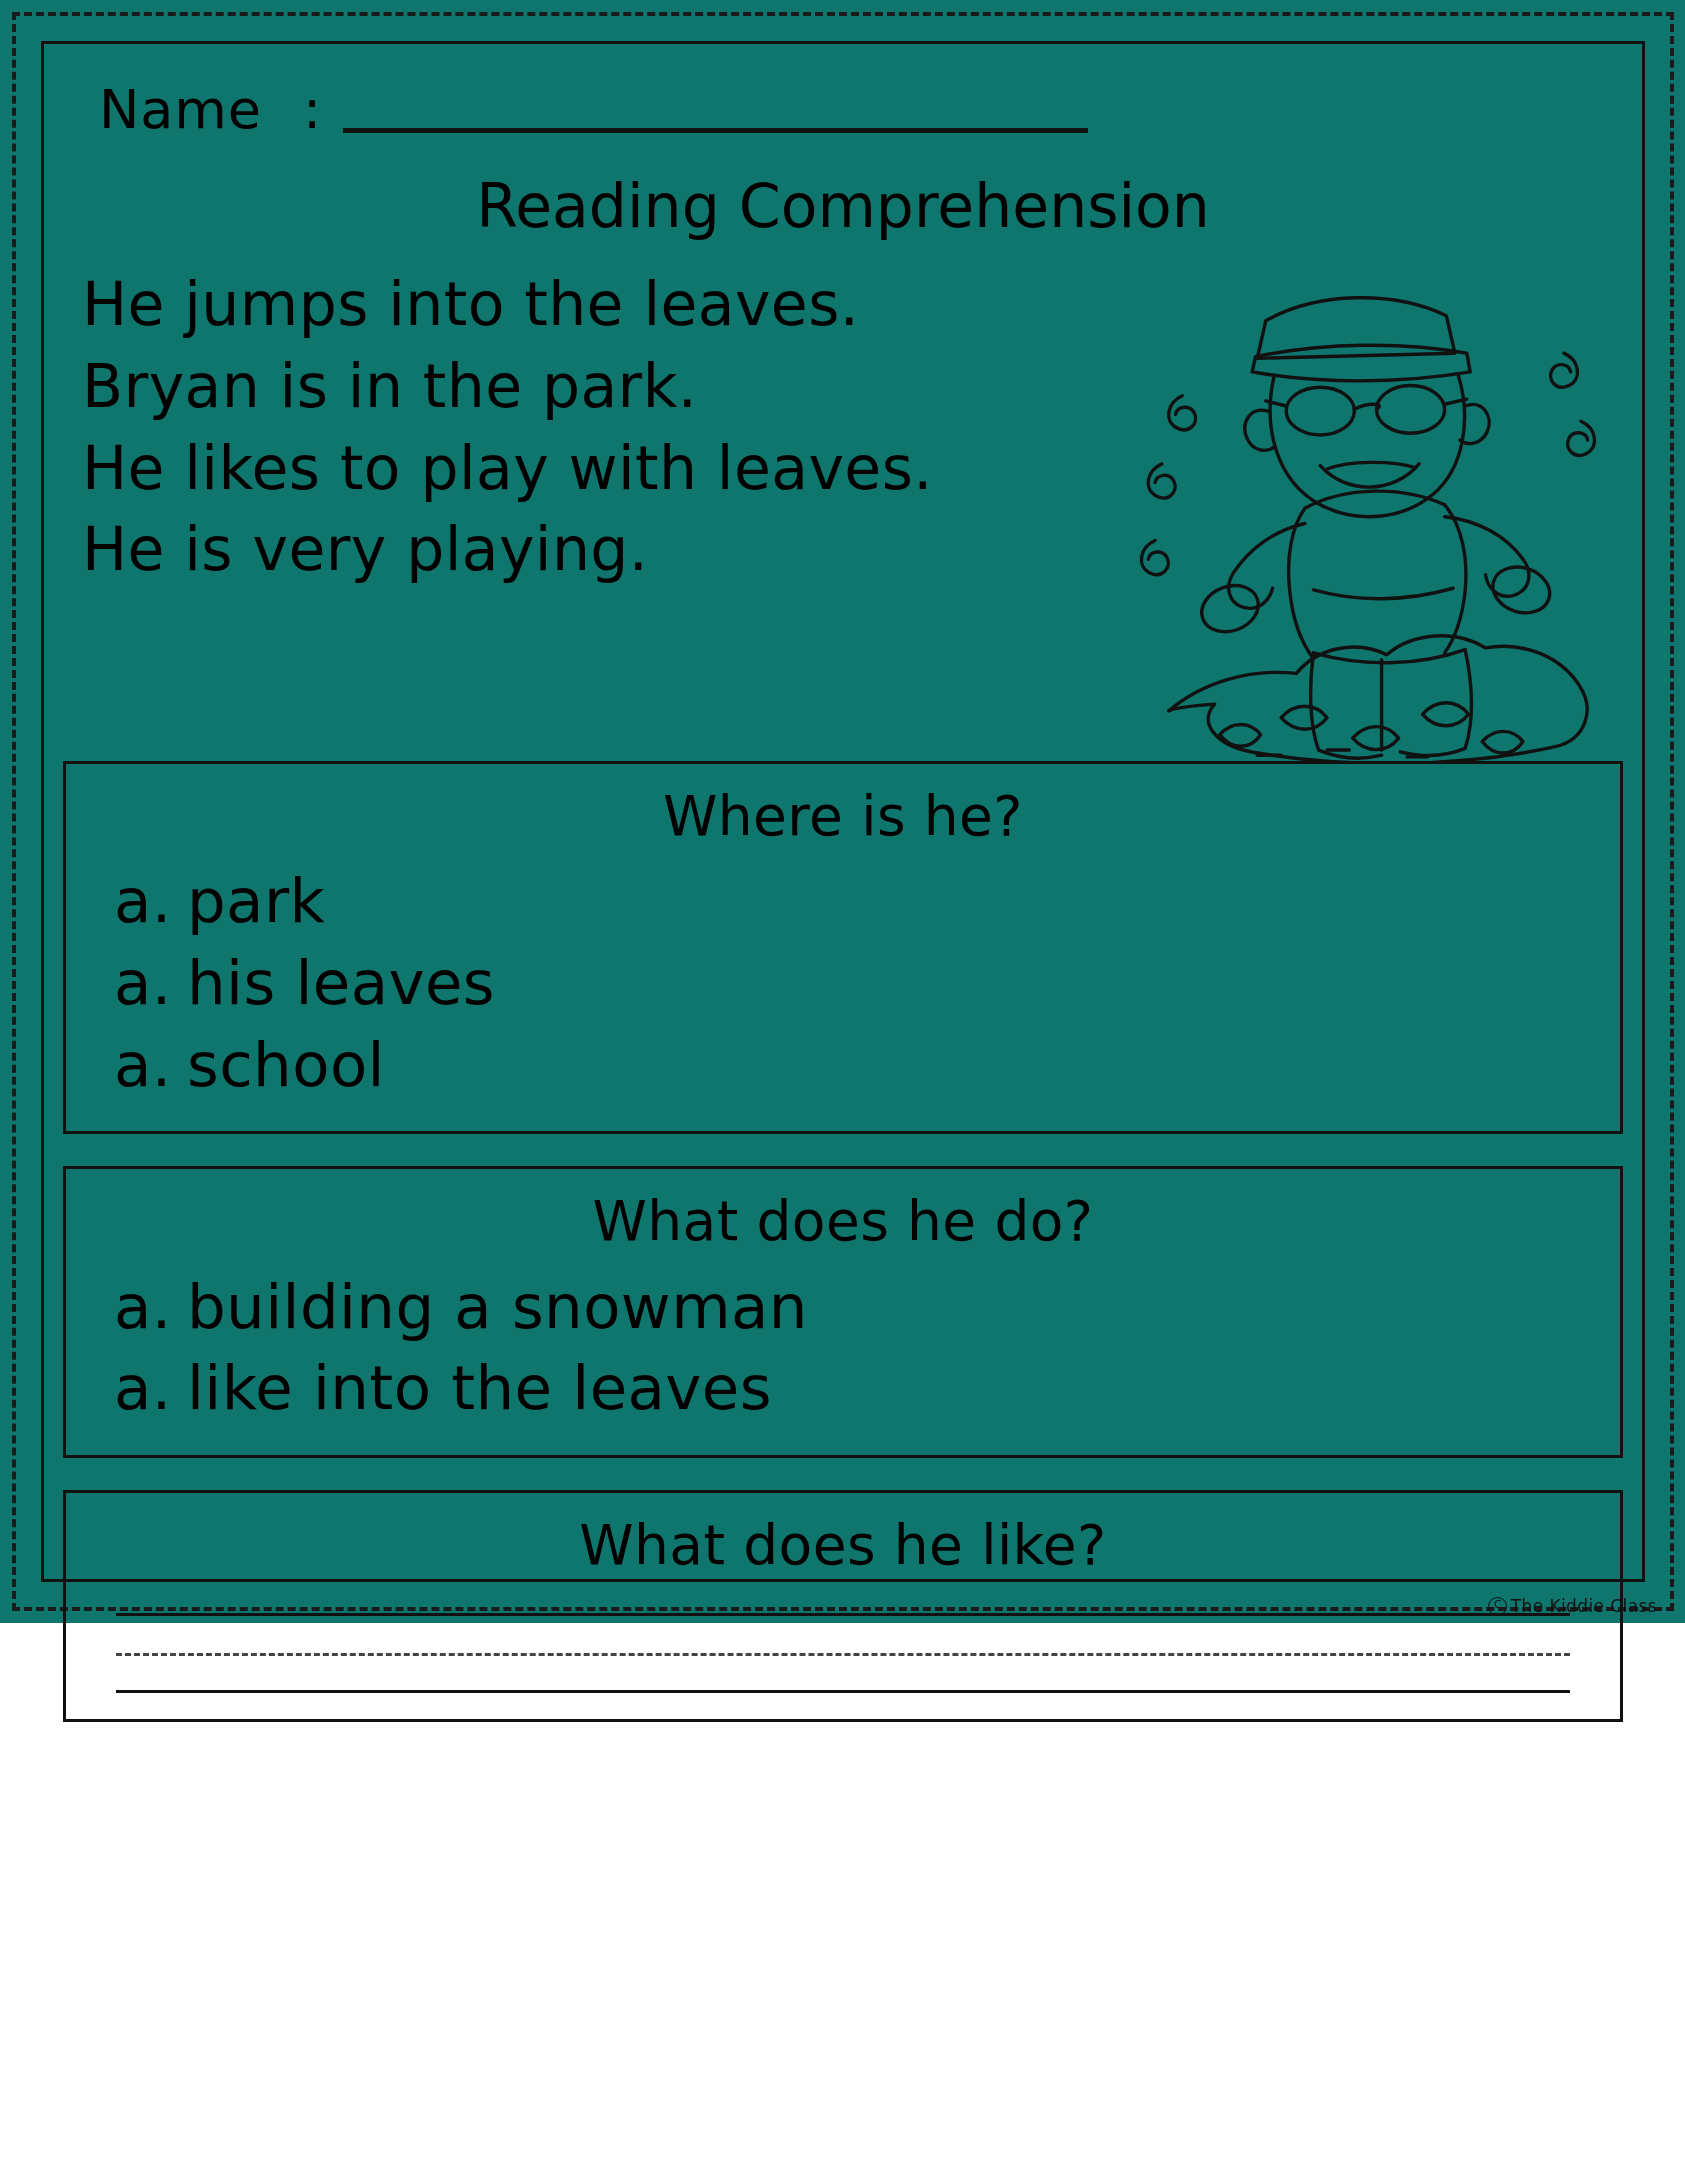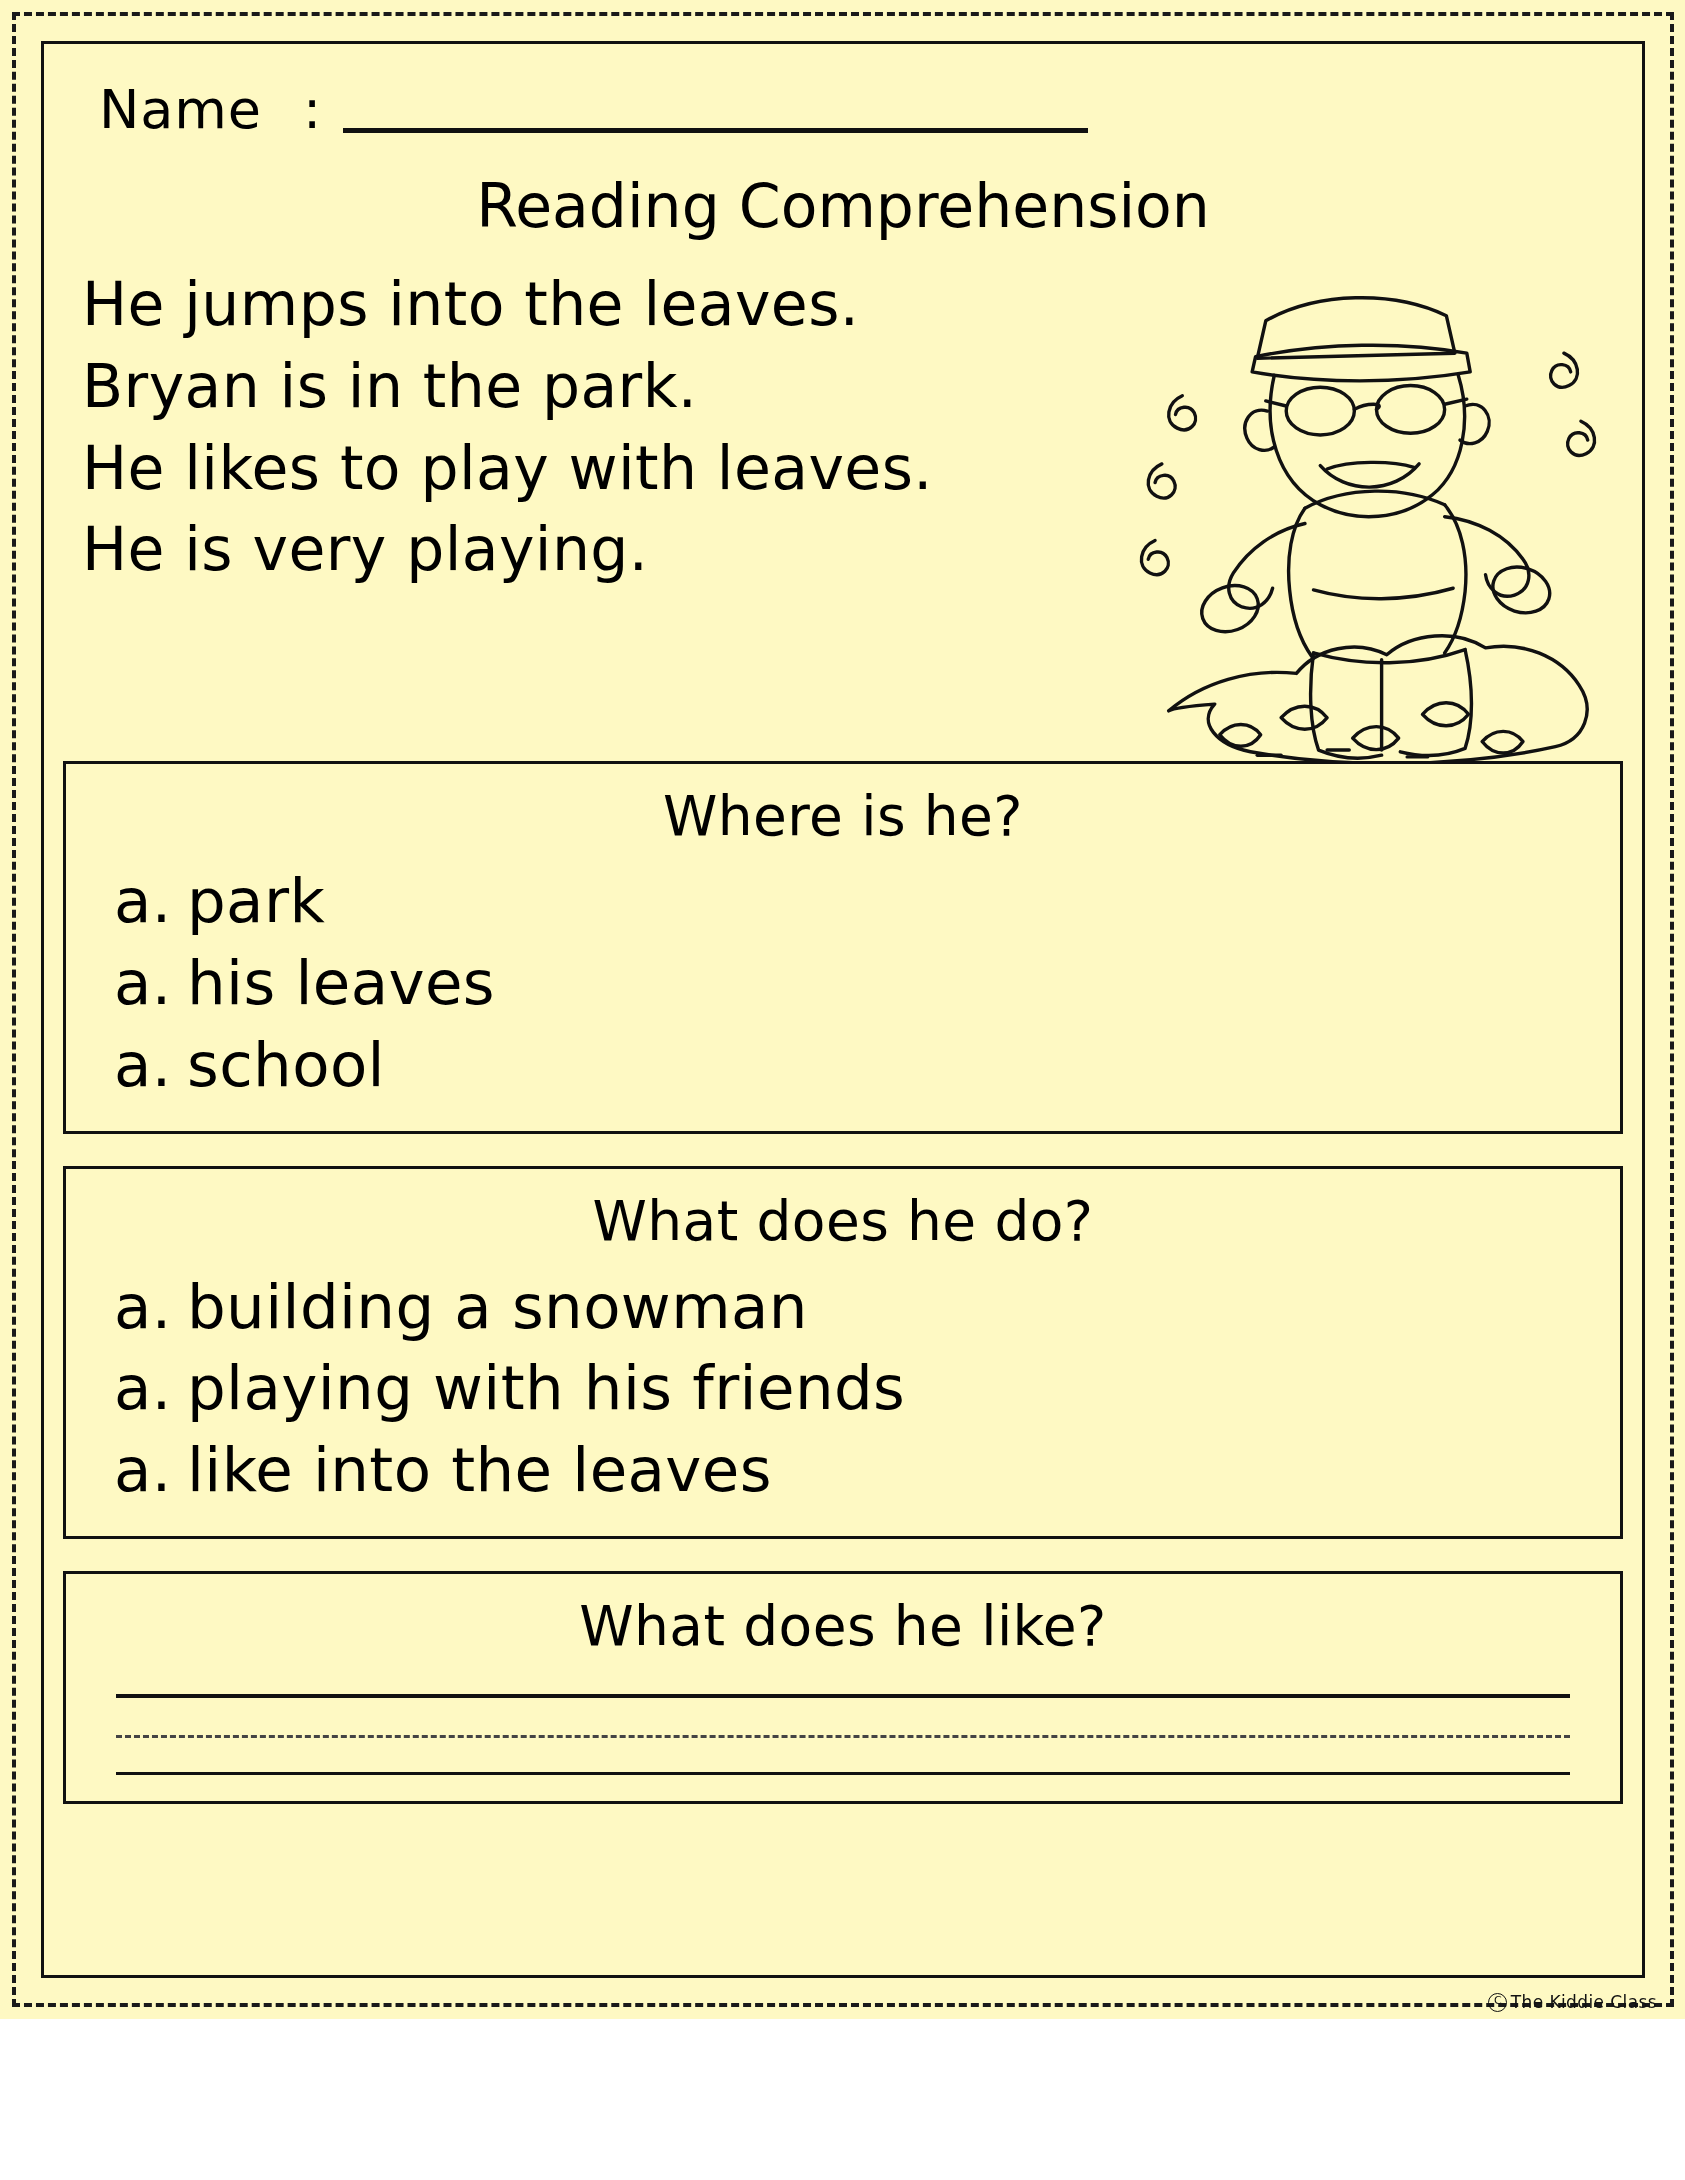--- a/index.html
+++ b/index.html
@@ -11,23 +11,23 @@
     width: 1686px;
     height: 2181px;
     font-family: "DejaVu Sans", sans-serif;
     color: #000000;
     overflow: hidden;
   }
 
   .page {
     position: relative;
     width: 1686px;
-    height: 2019px;
+    height: 1623px;
     box-sizing: border-box;
-    background: #fef9c3;
+    background: #0f766e;
   }
 
   
   .dashed-frame {
     position: absolute;
     left: 12px;
     top: 12px;
     right: 12px;
     bottom: 12px;
     border: 4.3px dashed #1a1a1a;
@@ -278,23 +278,20 @@
         <span class="marker">a.</span><span>school</span>
       </div>
     </div>
 
     <div class="qbox">
       <div class="question">What does he do?</div>
       <div class="choice">
         <span class="marker">a.</span><span>building a snowman</span>
       </div>
       <div class="choice">
-        <span class="marker">a.</span><span>playing with his friends</span>
-      </div>
-      <div class="choice">
         <span class="marker">a.</span><span>like into the leaves</span>
       </div>
     </div>
 
     <div class="qbox">
       <div class="question">What does he like?</div>
       <div class="write-lines">
         <div class="wline"></div>
         <div class="wline dashed"></div>
         <div class="wline"></div>

